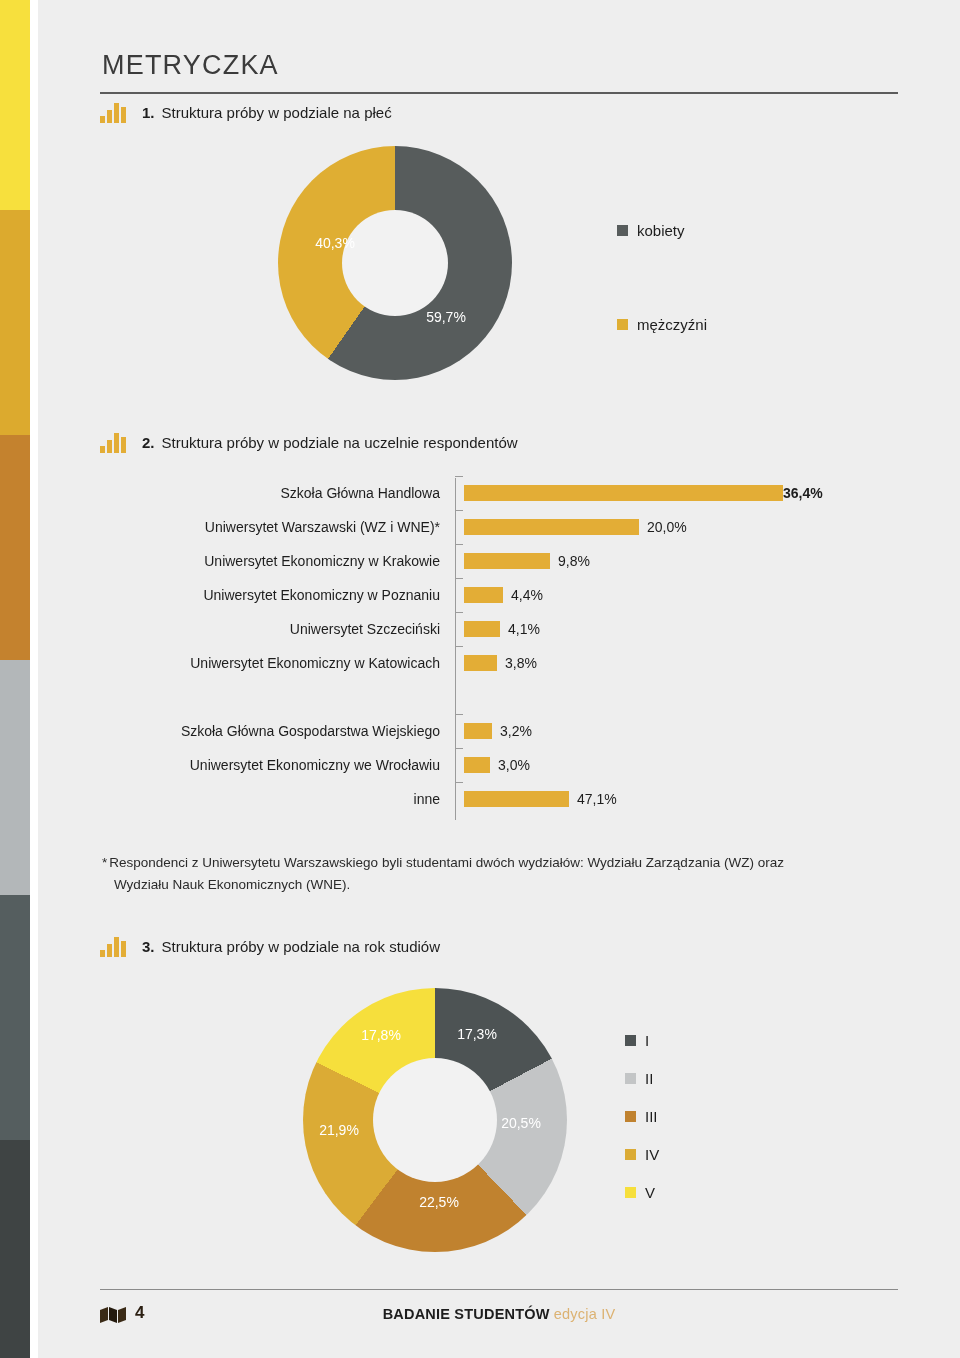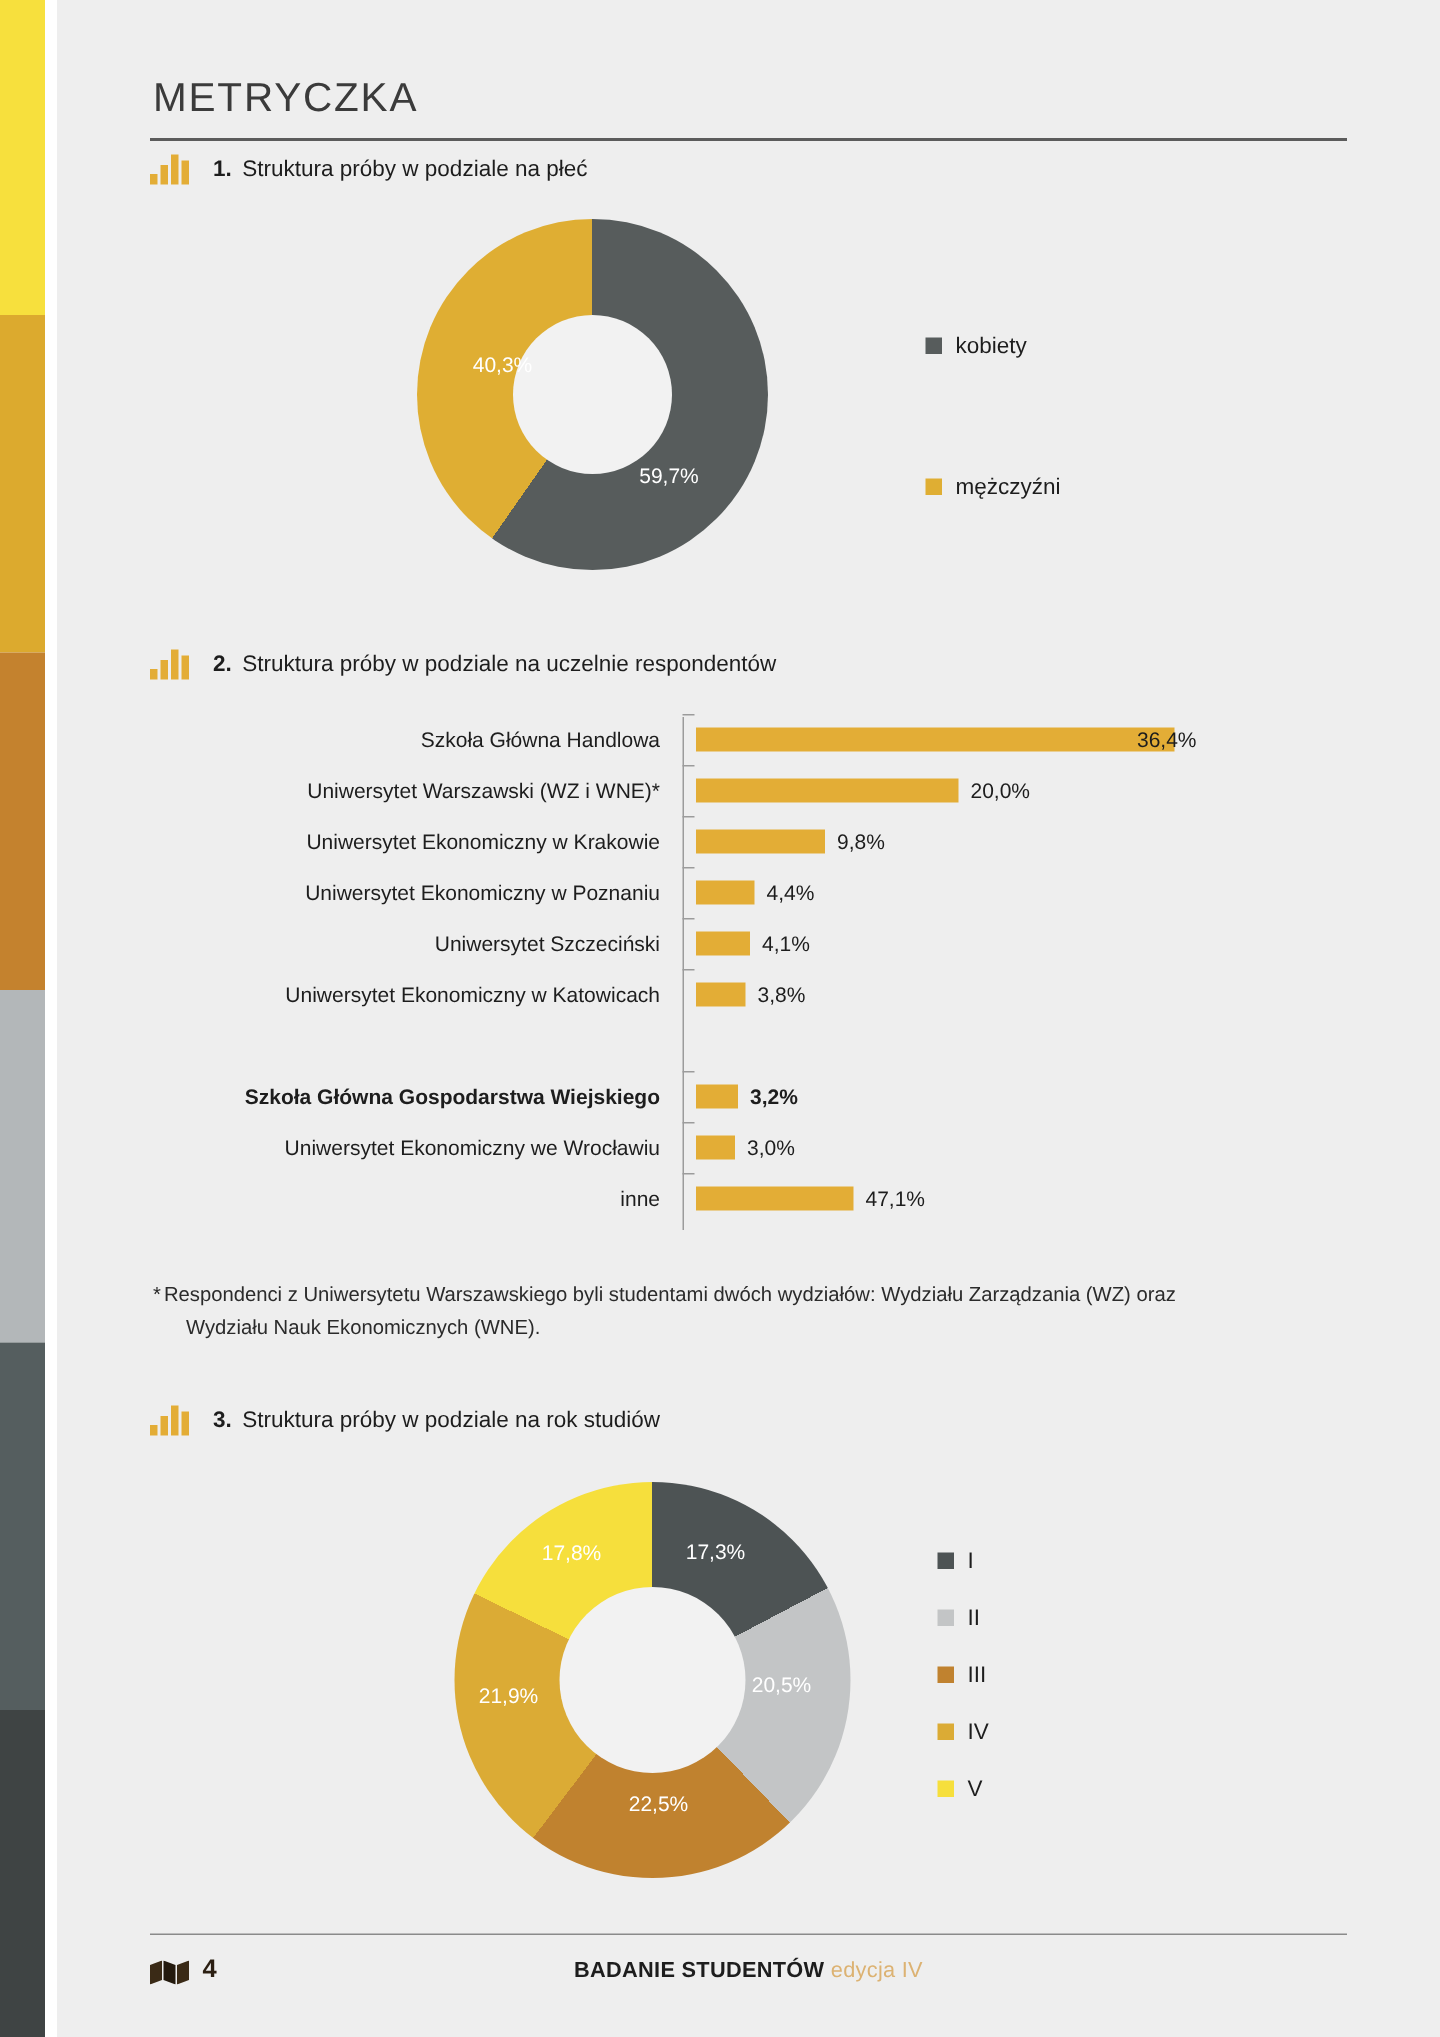--- a/index.html
+++ b/index.html
@@ -172,21 +172,21 @@
       <span class="sec-txt">Struktura próby w podziale na uczelnie respondentów</span>
     </div>
 
     <div class="barchart" style="left:0; top:476px; width:880px; height:350px;">
       <div class="bc-axis" style="left:417px; top:2px; height:342px;"></div>
 
       <div class="bc-row" style="top:0px;">
         <span class="bc-label">Szkoła Główna Handlowa</span>
         <span class="bc-tick" style="top:0px;"></span>
         <span class="bc-bar" style="width:319px;"></span>
-        <span class="bc-val" style="left:720px;">36,4%</span>
+        <span class="bc-val" style="left:745px;font-weight:bold;">36,4%</span>
       </div>
 
       <div class="bc-row" style="top:34px;">
         <span class="bc-label">Uniwersytet Warszawski (WZ i WNE)*</span>
         <span class="bc-tick" style="top:0px;"></span>
         <span class="bc-bar" style="width:175px;"></span>
         <span class="bc-val" style="left:609px;">20,0%</span>
       </div>
 
       <div class="bc-row" style="top:68px;">
@@ -211,21 +211,21 @@
       </div>
 
       <div class="bc-row" style="top:170px;">
         <span class="bc-label">Uniwersytet Ekonomiczny w Katowicach</span>
         <span class="bc-tick" style="top:0px;"></span>
         <span class="bc-bar" style="width:33px;"></span>
         <span class="bc-val" style="left:467px;">3,8%</span>
       </div>
 
 
-      <div class="bc-row" style="top:238px;font-weight:bold;">
+      <div class="bc-row" style="top:238px;">
         <span class="bc-label">Szkoła Główna Gospodarstwa Wiejskiego</span>
         <span class="bc-tick" style="top:0px;"></span>
         <span class="bc-bar" style="width:28px;"></span>
         <span class="bc-val" style="left:462px;">3,2%</span>
       </div>
 
       <div class="bc-row" style="top:272px;">
         <span class="bc-label">Uniwersytet Ekonomiczny we Wrocławiu</span>
         <span class="bc-tick" style="top:0px;"></span>
         <span class="bc-bar" style="width:26px;"></span>
@@ -235,21 +235,21 @@
       <div class="bc-row" style="top:306px;">
         <span class="bc-label">inne</span>
         <span class="bc-tick" style="top:0px;"></span>
         <span class="bc-bar" style="width:105px;"></span>
         <span class="bc-val" style="left:539px;">47,1%</span>
       </div>
     </div>
 
     <div class="footnote">
       <span class="star">*</span><span>Respondenci z Uniwersytetu Warszawskiego byli studentami dwóch wydziałów: Wydziału Zarządzania (WZ) oraz</span><br>
-      <span style="margin-left:22px;">Wydziału Nauk Ekonomicznych (WNE).</span>
+      <span style="margin-left:12px;">Wydziału Nauk Ekonomicznych (WNE).</span>
     </div>
 
     <div class="sec-head" style="left:62px; top:937px;">
       <span class="bars-icon">
           <i></i>
           <i></i>
           <i></i>
           <i></i>
         </span>
       <span class="sec-num">3.</span>

